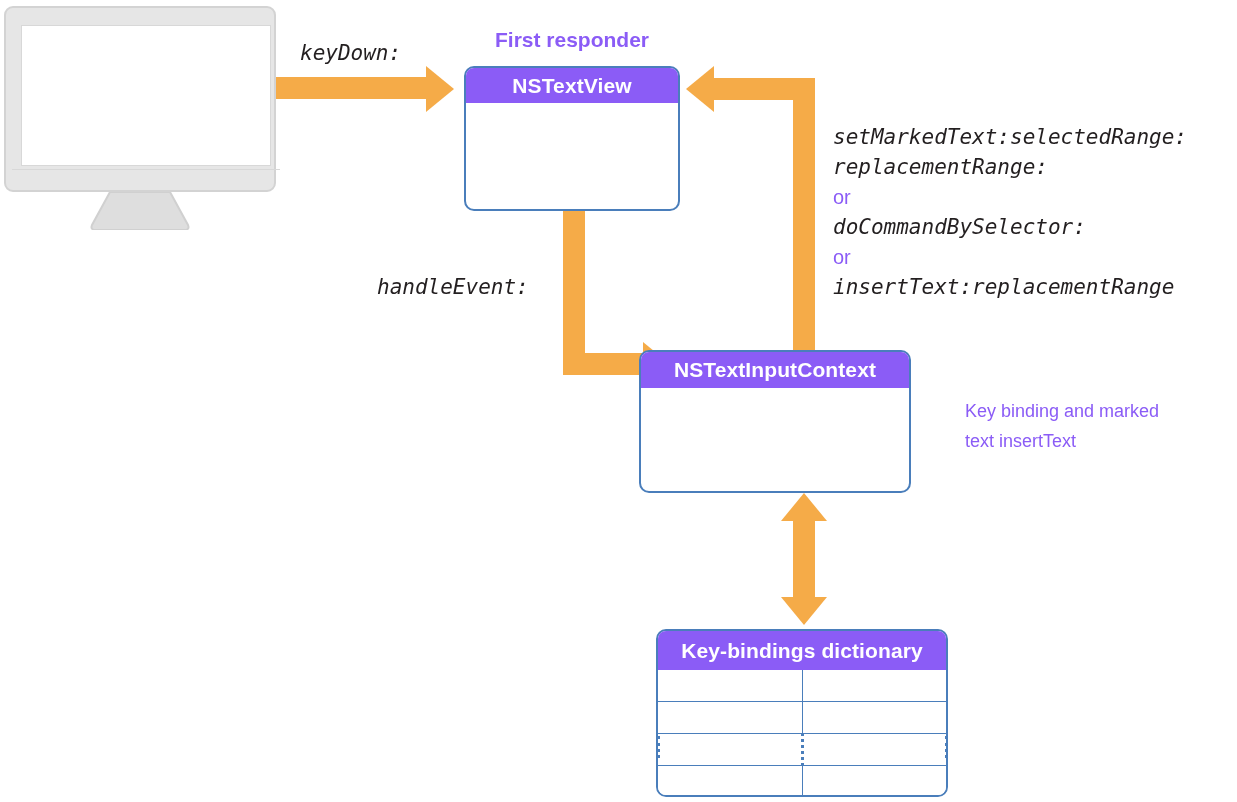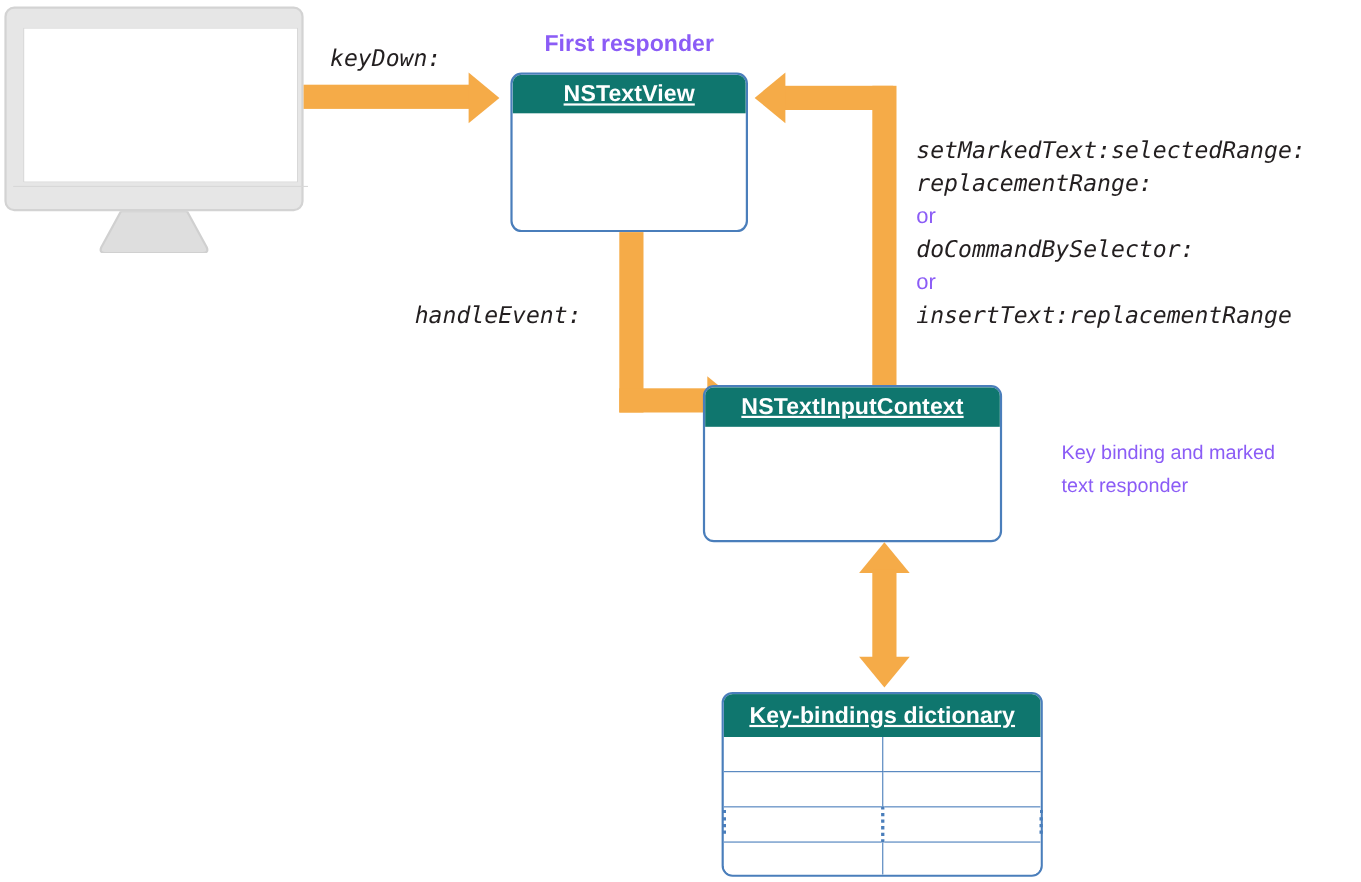--- a/index.html
+++ b/index.html
@@ -57,26 +57,25 @@
 
   
   .node {
     border: 2px solid #4a7ebb;
     border-radius: 10px;
     background: #ffffff;
     box-sizing: border-box;
     overflow: hidden;
   }
   .node-header {
-    background: #0f766e;
+    background: #8b5cf6;
     color: #ffffff;
     font-weight: bold;
     text-align: center;
     letter-spacing: 0.1px;
-    text-decoration: underline;
   }
   .node-body { background: #ffffff; }
 
   #node-textview { left: 464px; top: 66px; width: 216px; height: 145px; }
   #node-textview .node-header { height: 35px; line-height: 35px; font-size: 21px; }
 
   #node-inputcontext { left: 639px; top: 350px; width: 272px; height: 143px; }
   #node-inputcontext .node-header { height: 36px; line-height: 36px; font-size: 21px; }
 
   
@@ -248,21 +247,21 @@
     <div class="mono">insertText:replacementRange</div>
   </div>
 
   <div class="abs node" id="node-inputcontext">
     <div class="node-header">NSTextInputContext</div>
     <div class="node-body"></div>
   </div>
 
   <div class="abs sans" id="label-keybinding">
     <div>Key binding and marked</div>
-    <div>text responder</div>
+    <div>text insertText</div>
   </div>
 
   <div class="abs head-up" id="dbl-up"></div>
   <div class="abs bar" id="dbl-shaft"></div>
   <div class="abs head-down" id="dbl-down"></div>
 
   <div class="abs node" id="node-dictionary">
     <div class="node-header">Key-bindings dictionary</div>
     <div class="node-body">
       <table class="dict-table">

